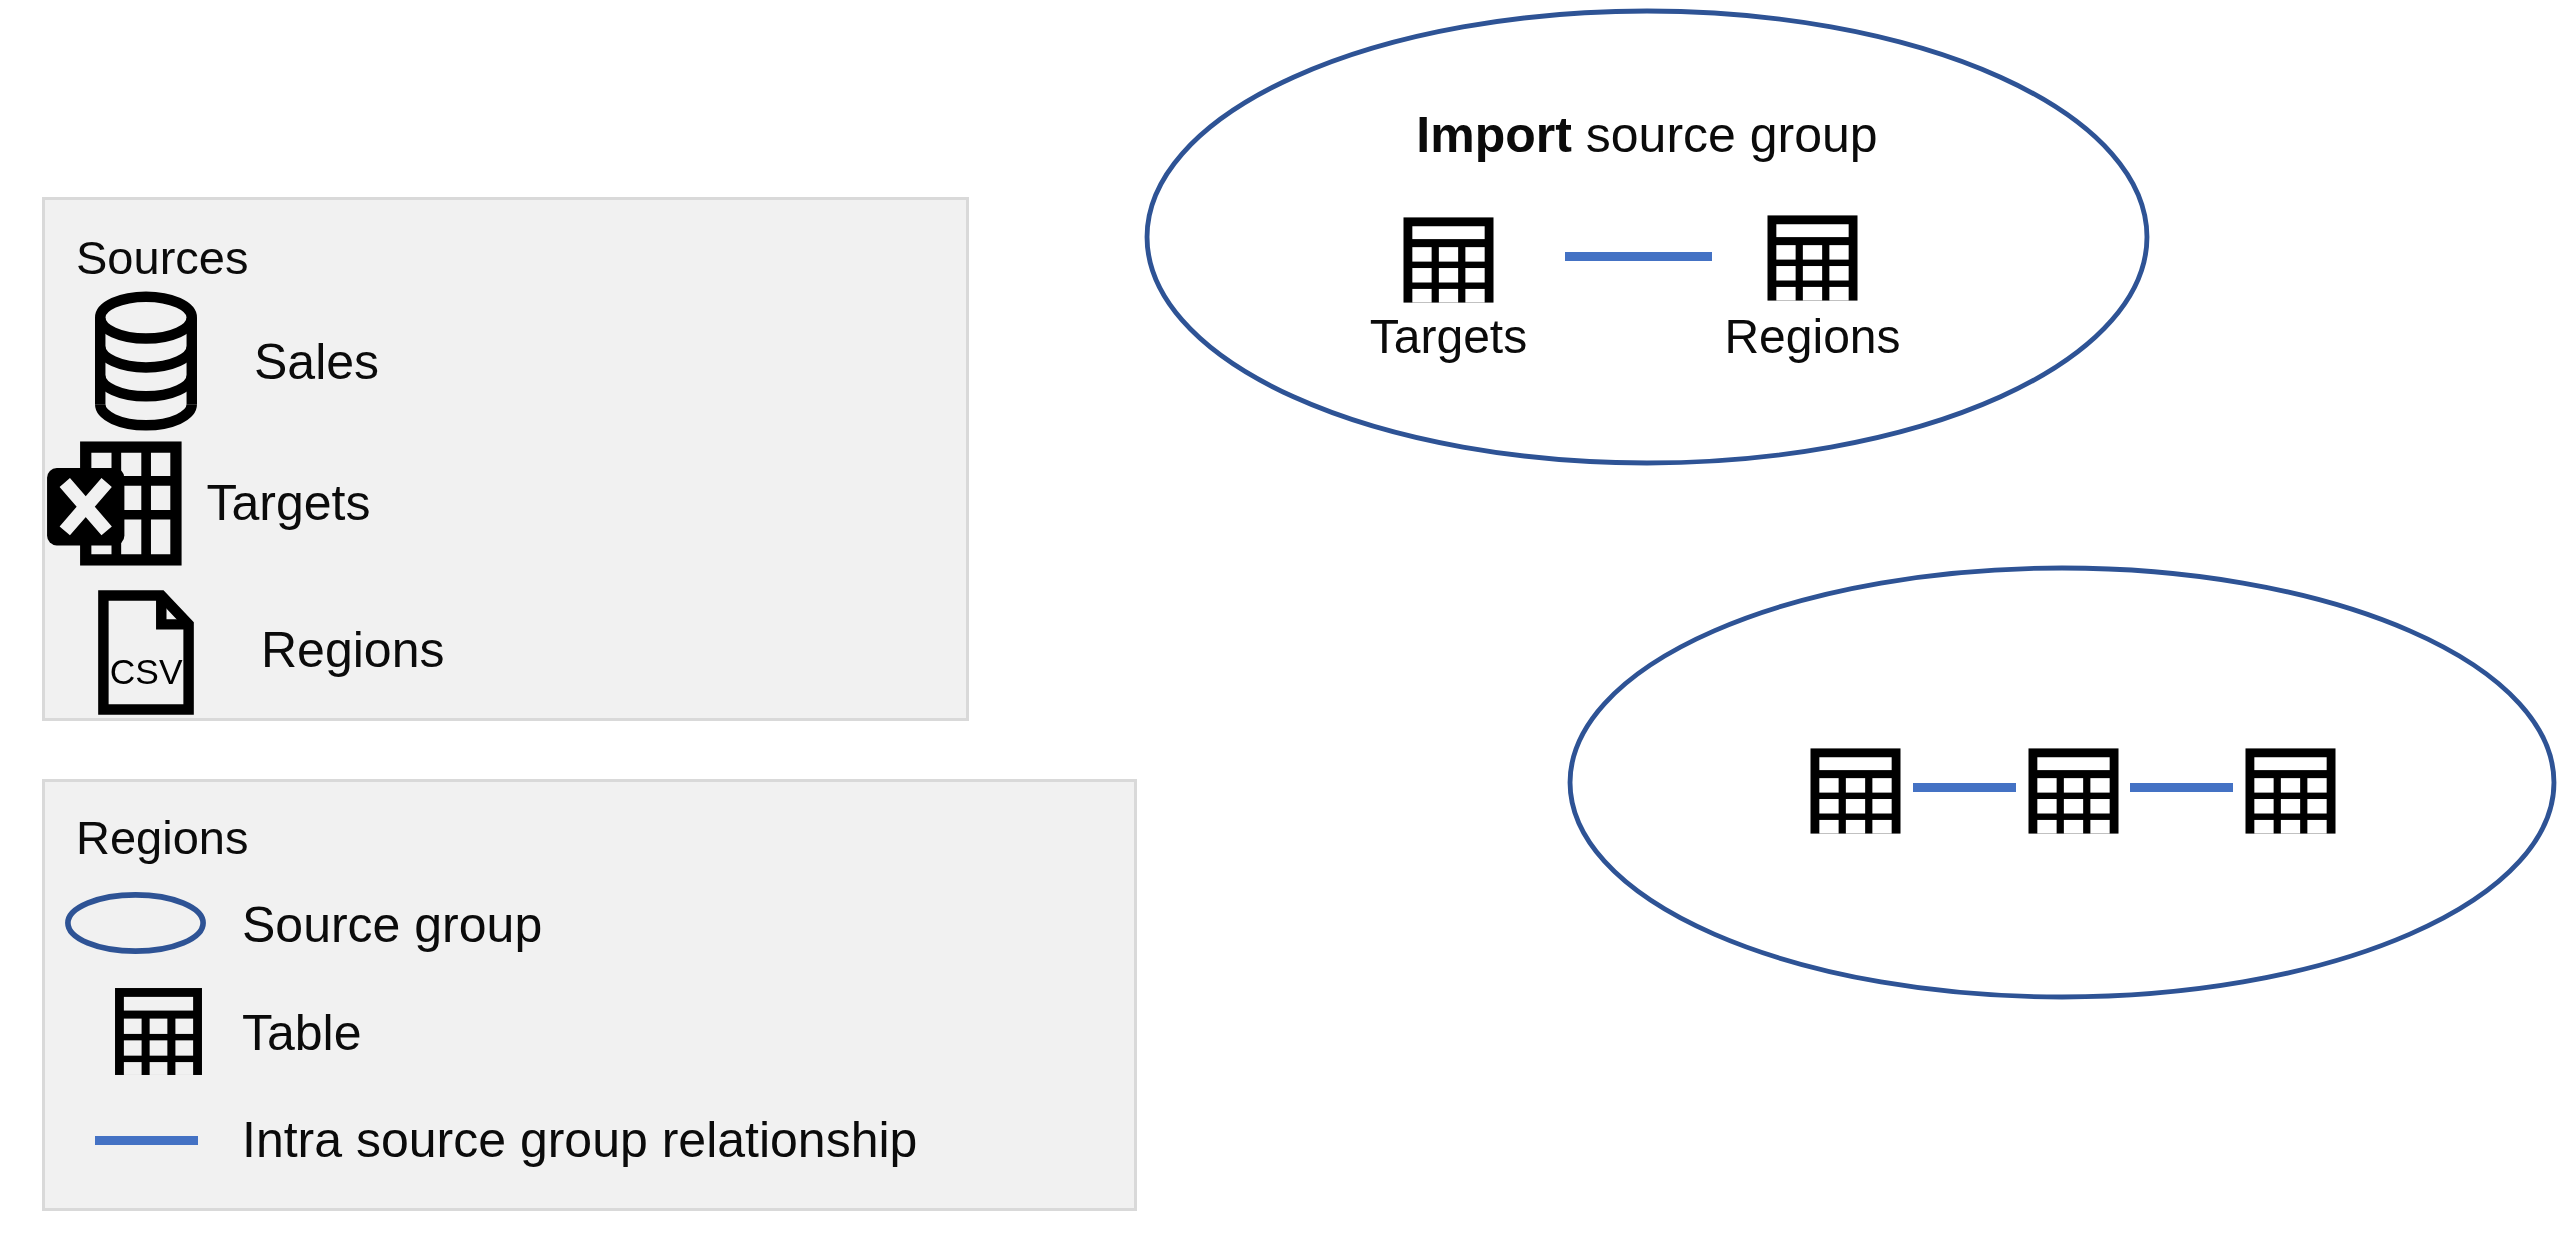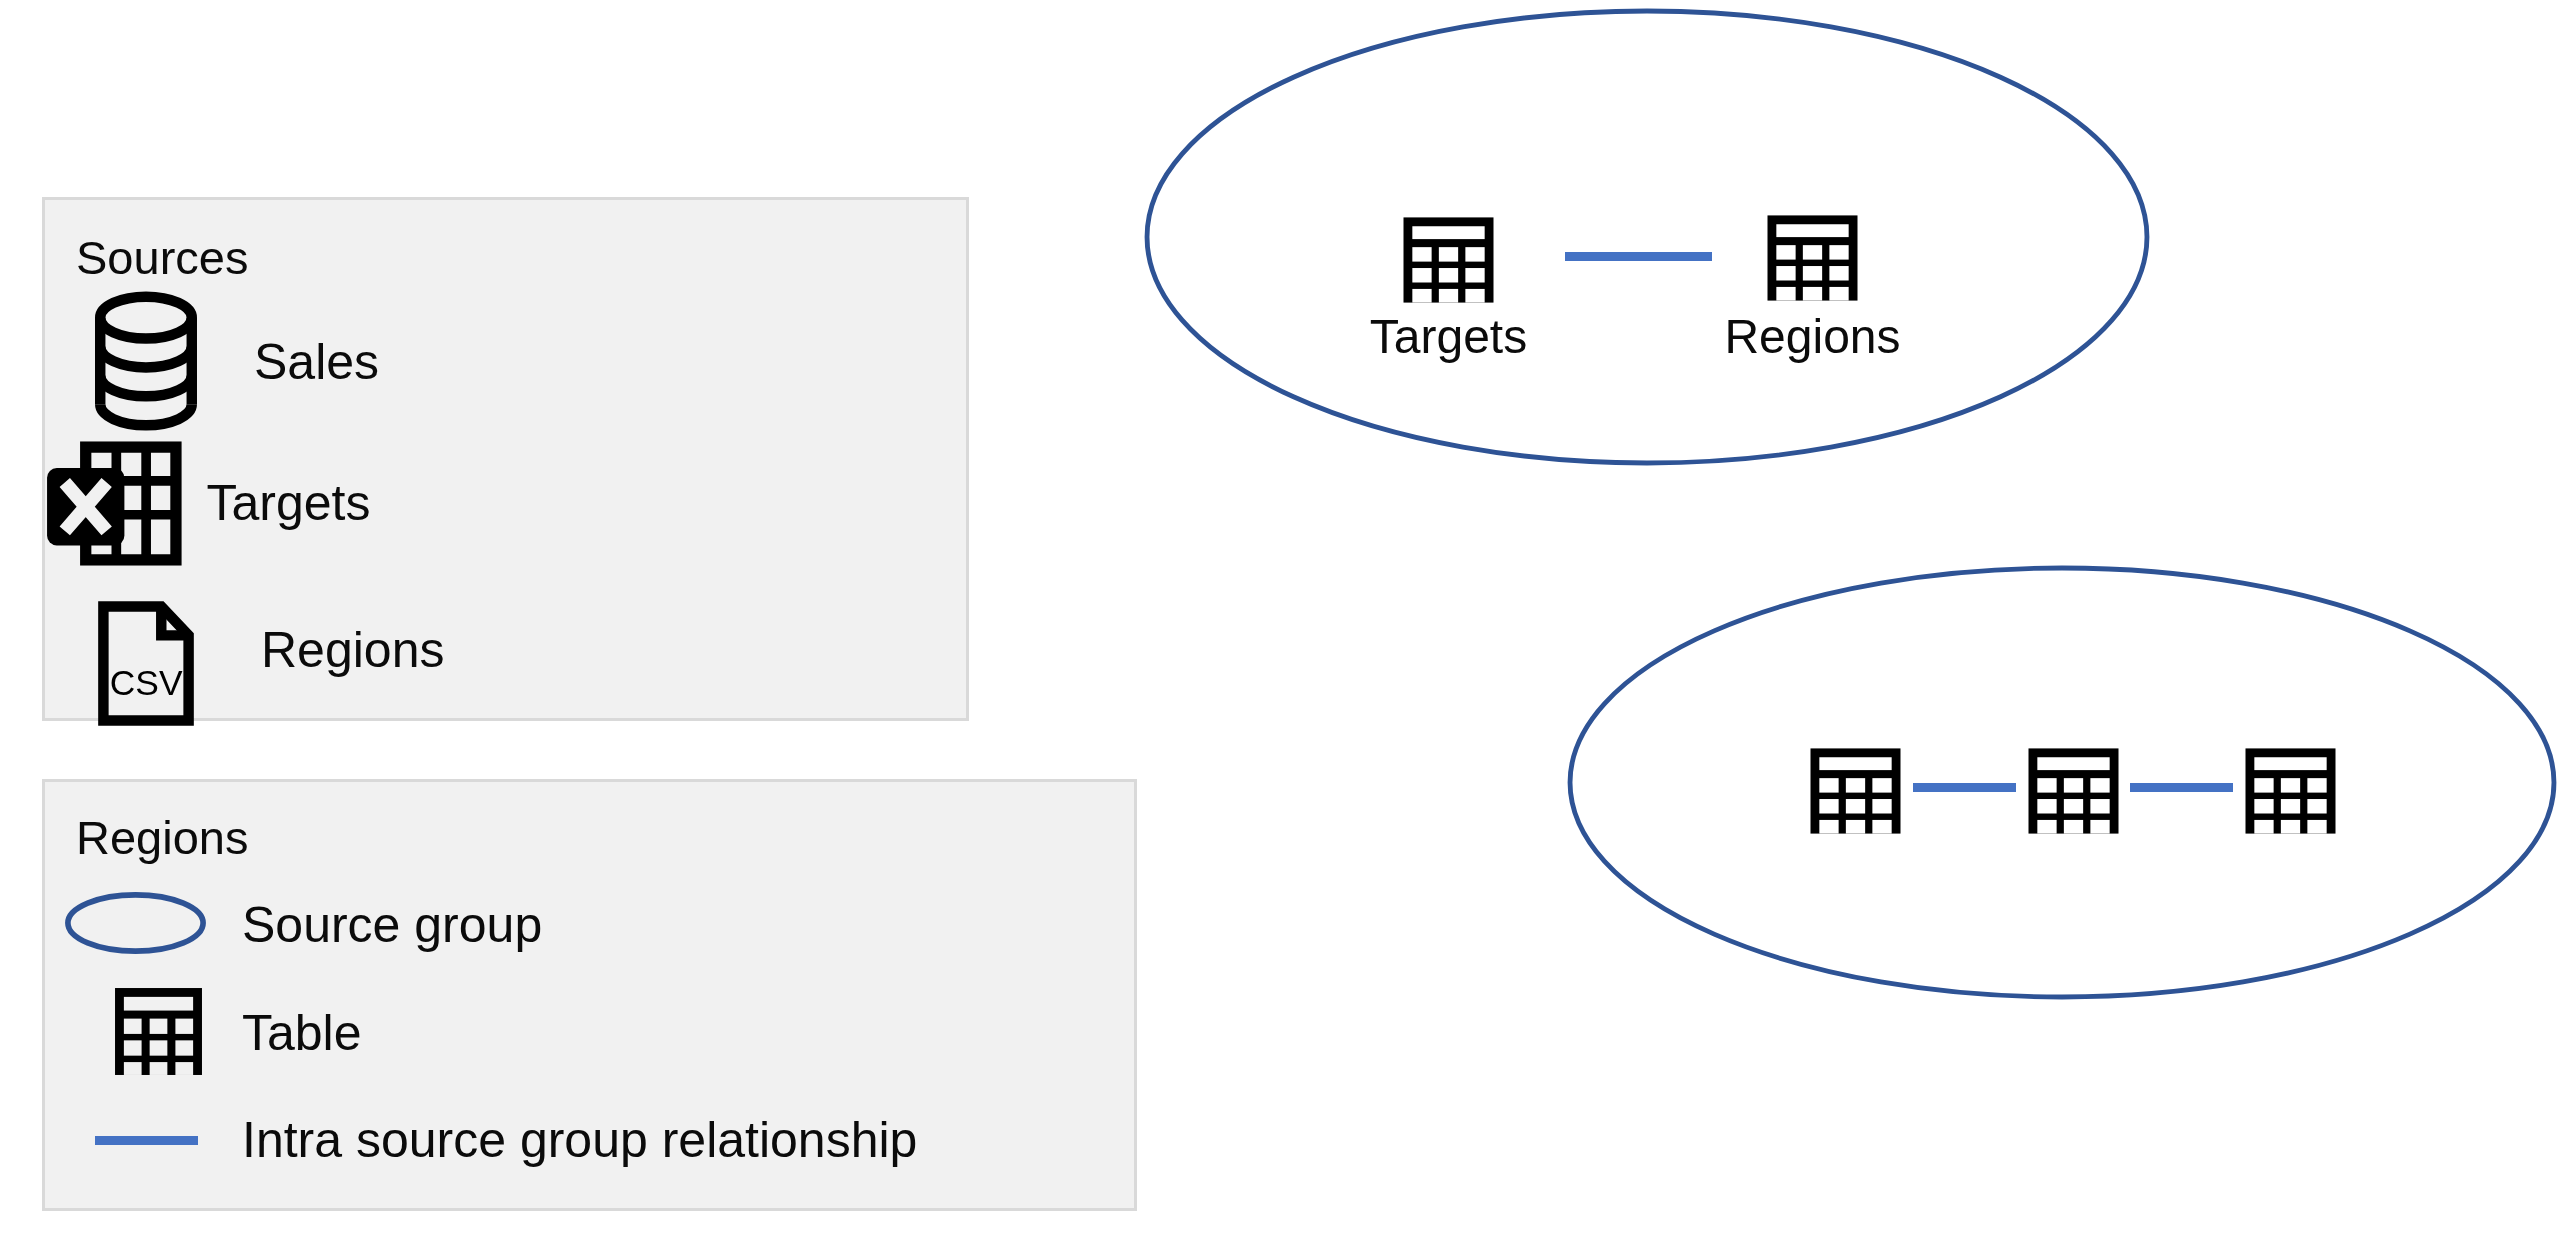--- a/index.html
+++ b/index.html
@@ -150,21 +150,21 @@
         </g>
 
         <rect x="10" y="46" width="96" height="96" rx="12" ry="12" fill="#000000"></rect>
         <path d="M32 64 L84 124 M84 64 L32 124" stroke="#F1F1F1" stroke-width="17" stroke-linecap="butt"></path>
       </svg>
     </span>
     <span class="source-label abs" style="left:168px; top:47px;">Targets</span>
   </div>
 
   <div class="source-row" style="left:50px; top:385px; height:137px;">
-    <span class="abs" style="left:0; top:15px; width:102px; height:127px;">
+    <span class="abs" style="left:0; top:4px; width:102px; height:127px;">
       <svg viewBox="0 0 126 158" width="102" height="127" aria-hidden="true">
         <path d="M10 8 H82 L116 44 V150 H10 Z" fill="none" stroke="#000000" stroke-width="13" stroke-linejoin="miter"></path>
         <path d="M82 8 V44 H116" fill="none" stroke="#000000" stroke-width="13"></path>
         <text x="18" y="118" font-family="Liberation Sans, sans-serif" font-size="44" fill="#000000">CSV</text>
       </svg>
     </span>
     <span class="source-label abs" style="left:166px; top:40px;">Regions</span>
   </div>
 
 </div>
@@ -208,20 +208,23 @@
     <span class="legend-label abs" style="left:147px; top:9.7px;">Intra source group relationship</span>
   </div>
 
 </div>
 
 <div class="group-ellipse" style="left:1143px; top:6.5px; width:1008px; height:460px;">
   <svg viewBox="0 0 1250 570" preserveAspectRatio="none" aria-hidden="true">
     <ellipse cx="625" cy="285" rx="620" ry="280" fill="#FFFFFF" stroke="#2E5395" stroke-width="6"></ellipse>
   </svg>
 
+  <div class="group-title" style="left:0; top:103px; width:1008px;">
+    <span class="strong">Import</span><span> source group</span>
+  </div>
 
   <span class="abs tbl-icon" style="left:258px; top:208px; width:95px; height:90px;">
     <svg viewBox="0 0 118 112" width="95" height="90" aria-hidden="true">
       <rect x="3" y="3" width="112" height="106" fill="#000000"></rect>
       <rect x="14" y="14" width="90" height="16" fill="#FFFFFF"></rect>
       <g fill="#FFFFFF">
         <rect x="14" y="40" width="24" height="18"></rect>
         <rect x="47" y="40" width="24" height="18"></rect>
         <rect x="80" y="40" width="24" height="18"></rect>
         <rect x="14" y="66" width="24" height="18"></rect>

